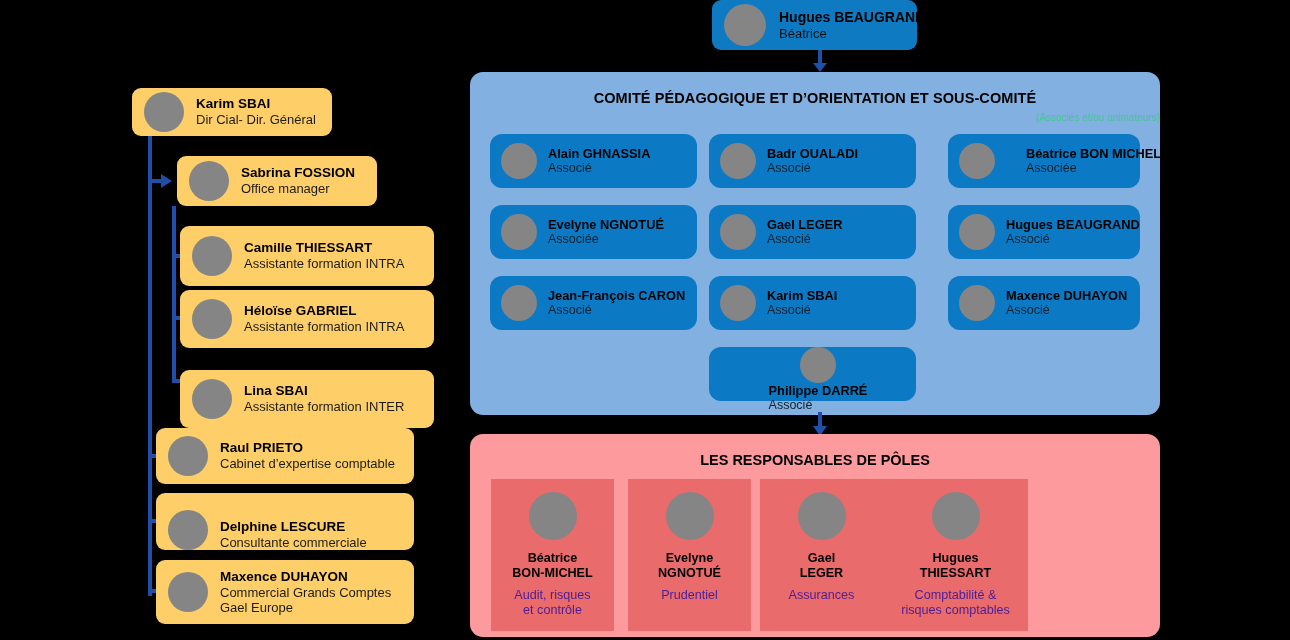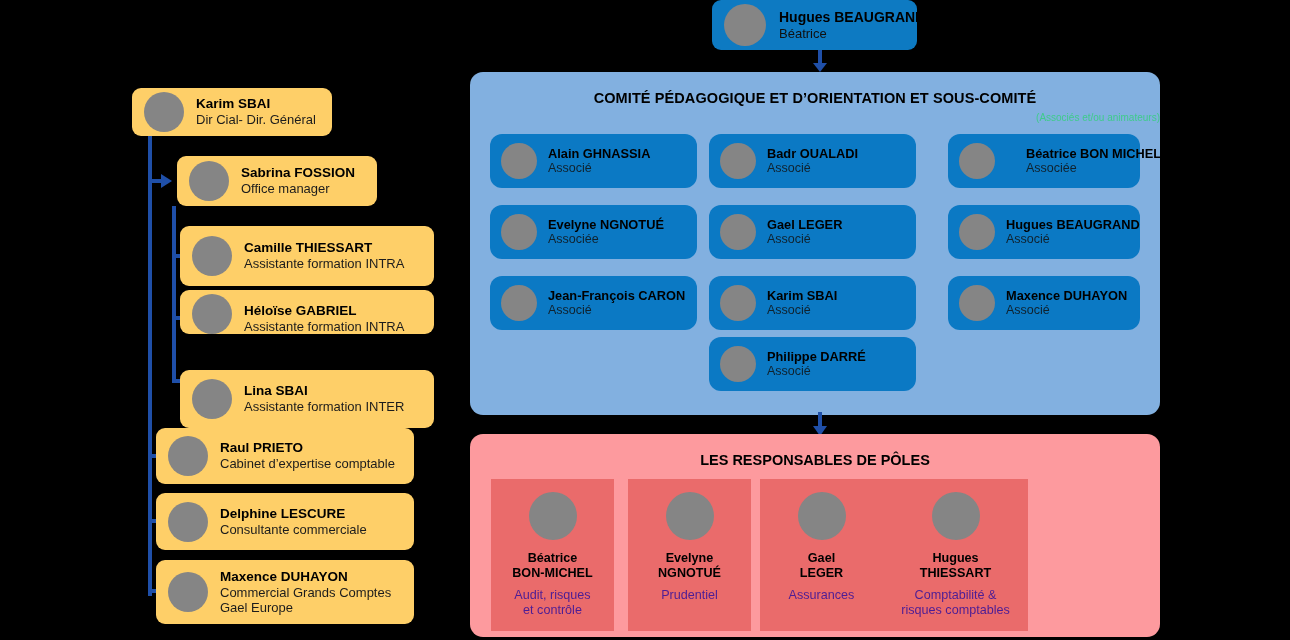--- a/index.html
+++ b/index.html
@@ -259,21 +259,21 @@
   </div>
 
   <div class="card yellow" style="left:180px; top:226px; width:254px; height:60px;">
     <div class="avatar"></div>
     <div class="txt">
       <span class="nm">Camille THIESSART</span>
       <span class="rl">Assistante formation INTRA</span>
     </div>
   </div>
 
-  <div class="card yellow" style="left:180px; top:290px; width:254px; height:44px;align-items:flex-end;">
+  <div class="card yellow" style="left:180px; top:290px; width:254px; height:58px;">
     <div class="avatar"></div>
     <div class="txt">
       <span class="nm">Héloïse  GABRIEL</span>
       <span class="rl">Assistante formation INTRA</span>
     </div>
   </div>
 
   <div class="card yellow" style="left:180px; top:370px; width:254px; height:58px;">
     <div class="avatar"></div>
     <div class="txt">
@@ -283,21 +283,21 @@
   </div>
 
   <div class="card yellow" style="left:156px; top:428px; width:258px; height:56px;">
     <div class="avatar"></div>
     <div class="txt">
       <span class="nm">Raul PRIETO</span>
       <span class="rl">Cabinet d’expertise comptable</span>
     </div>
   </div>
 
-  <div class="card yellow" style="left:156px; top:493px; width:258px; height:57px;">
+  <div class="card yellow" style="left:156px; top:493px; width:258px; height:57px;align-items:flex-end;">
     <div class="avatar"></div>
     <div class="txt">
       <span class="nm">Delphine LESCURE</span>
       <span class="rl">Consultante commerciale</span>
     </div>
   </div>
 
   <div class="card yellow" style="left:156px; top:560px; width:258px; height:64px;">
     <div class="avatar"></div>
     <div class="txt">
@@ -370,21 +370,21 @@
       </div>
     </div>
     <div class="bluecard" style="left:478px; top:204px; width:192px;">
       <div class="avatar"></div>
       <div class="txt">
         <span class="nm">Maxence DUHAYON</span>
         <span class="rl">Associé</span>
       </div>
     </div>
 
-    <div class="bluecard" style="left:239px; top:265px;">
+    <div class="bluecard" style="left:239px; top:275px;flex-direction:column;">
       <div class="avatar"></div>
       <div class="txt">
         <span class="nm">Philippe DARRÉ</span>
         <span class="rl">Associé</span>
       </div>
     </div>
   </div>
 
   <svg class="arrow-svg" style="left:808px; top:412px;" width="24" height="26" viewBox="0 0 24 26">
     <path d="M12 0 L12 16" stroke="#1f4fa8" stroke-width="4" fill="none"></path>

